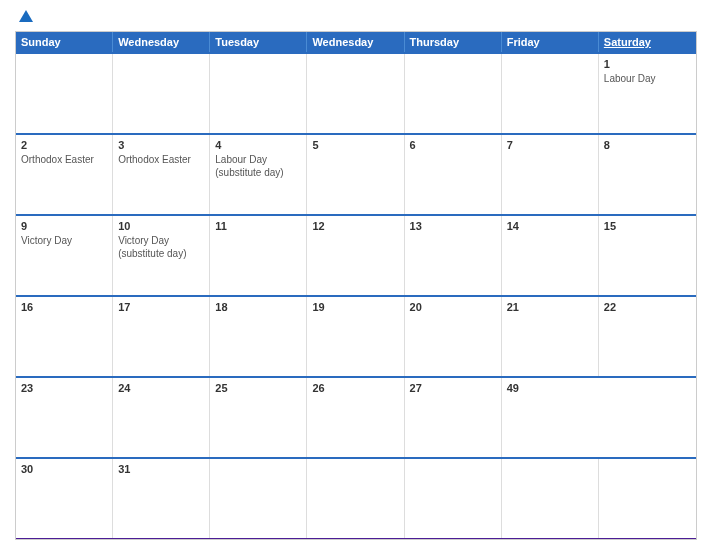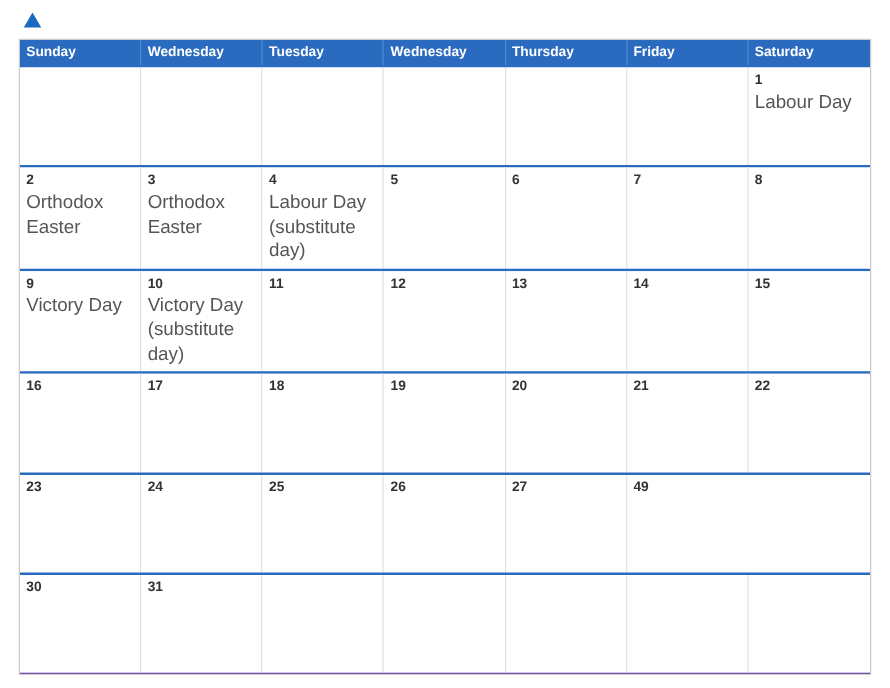--- a/index.html
+++ b/index.html
@@ -80,20 +80,21 @@
     }
     .cal-header-cell {
       color: #fff;
       font-size: 11px;
       font-weight: bold;
       padding: 4px 5px;
       border-right: 1px solid #4a8bd4;
     }
     .cal-header-cell:last-child {
       border-right: none;
+      text-decoration: underline;
     }
     .cal-body {
       flex: 1;
       display: flex;
       flex-direction: column;
     }
     .cal-week {
       display: grid;
       grid-template-columns: repeat(7, 1fr);
       flex: 1;
@@ -113,21 +114,21 @@
       background: #fff;
     }
     .day-number {
       font-size: 11px;
       font-weight: bold;
       color: #333;
       display: block;
       margin-bottom: 2px;
     }
     .day-event {
-      font-size: 15px;
+      font-size: 10px;
       color: #555;
       line-height: 1.3;
     }
     .cal-week-last {
       border-bottom: 1px solid #4c1d95;
     }
   </style>
 </head>
 <body>
 

